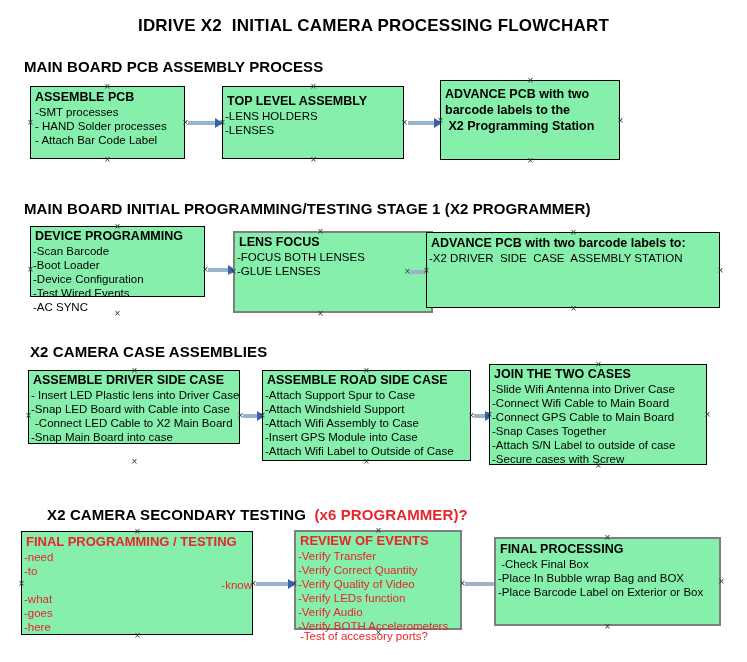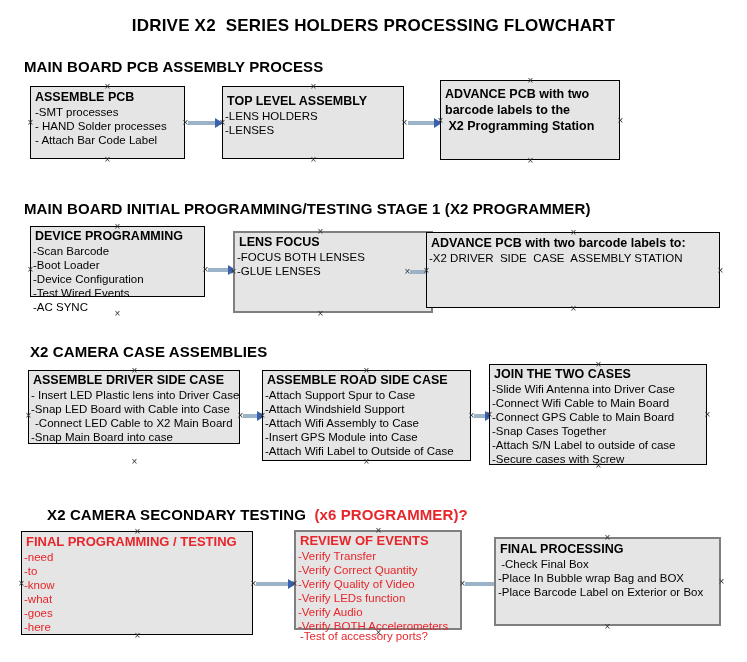--- a/index.html
+++ b/index.html
@@ -44,21 +44,21 @@
     white-space: pre;
     letter-spacing: 0.1px;
   }
   .section-heading .accent {
     color: #E8252A;
   }
 
   
   .box {
     position: absolute;
-    background: #e5e5e5;
+    background: #86efac;
     box-sizing: border-box;
     overflow: visible;
   }
   .box.thin {
     border: 1px solid #000000;
   }
   .box.grey {
     border: 2px solid #7F7F7F;
   }
   .box-title {
@@ -116,21 +116,21 @@
     font-family: "Liberation Sans", sans-serif;
     user-select: none;
   }
   .handle::before { content: "\00D7"; }
 </style>
 </head>
 <body>
 
 <div id="canvas">
 
-  <div class="main-title">IDRIVE X2  SERIES HOLDERS PROCESSING FLOWCHART</div>
+  <div class="main-title">IDRIVE X2  INITIAL CAMERA PROCESSING FLOWCHART</div>
 
   <div class="section-heading" style="left:24px; top:58px;">MAIN BOARD PCB ASSEMBLY PROCESS</div>
 
   <div class="box thin" style="left:30px; top:86px; width:155px; height:73px;">
     <div class="box-title" style="padding-top:3px;">ASSEMBLE PCB</div>
     <div class="box-line">-SMT processes</div>
     <div class="box-line">- HAND Solder processes</div>
     <div class="box-line">- Attach Bar Code Label</div>
   </div>
   <div class="handle" style="left:103px; top:82px;"></div>
@@ -252,21 +252,21 @@
   <div class="handle" style="left:703px; top:410px;"></div>
 
   <div class="section-heading" style="left:30px; top:489px;">
     <span>X2 CAMERA SECONDARY TESTING  </span><span class="accent">(x6 PROGRAMMER)?</span>
   </div>
 
   <div class="box thin red" style="left:21px; top:531px; width:232px; height:104px;">
     <div class="box-title" style="padding-top:3px;font-size:13px;">FINAL PROGRAMMING / TESTING</div>
     <div class="box-line" style="padding-left:2px;">-need</div>
     <div class="box-line" style="padding-left:2px;">-to</div>
-    <div class="box-line" style="padding-left:2px;">-know</div>
+    <div class="box-line" style="padding-left:2px;text-align:right;">-know</div>
     <div class="box-line" style="padding-left:2px;">-what</div>
     <div class="box-line" style="padding-left:2px;">-goes</div>
     <div class="box-line" style="padding-left:2px;">-here</div>
   </div>
   <div class="handle" style="left:133px; top:527px;"></div>
   <div class="handle" style="left:133px; top:631px;"></div>
   <div class="handle" style="left:17px; top:579px;"></div>
   <div class="handle" style="left:249px; top:579px;"></div>
 
   <div class="connector" style="left:256px; top:582px; width:34px;"></div>

